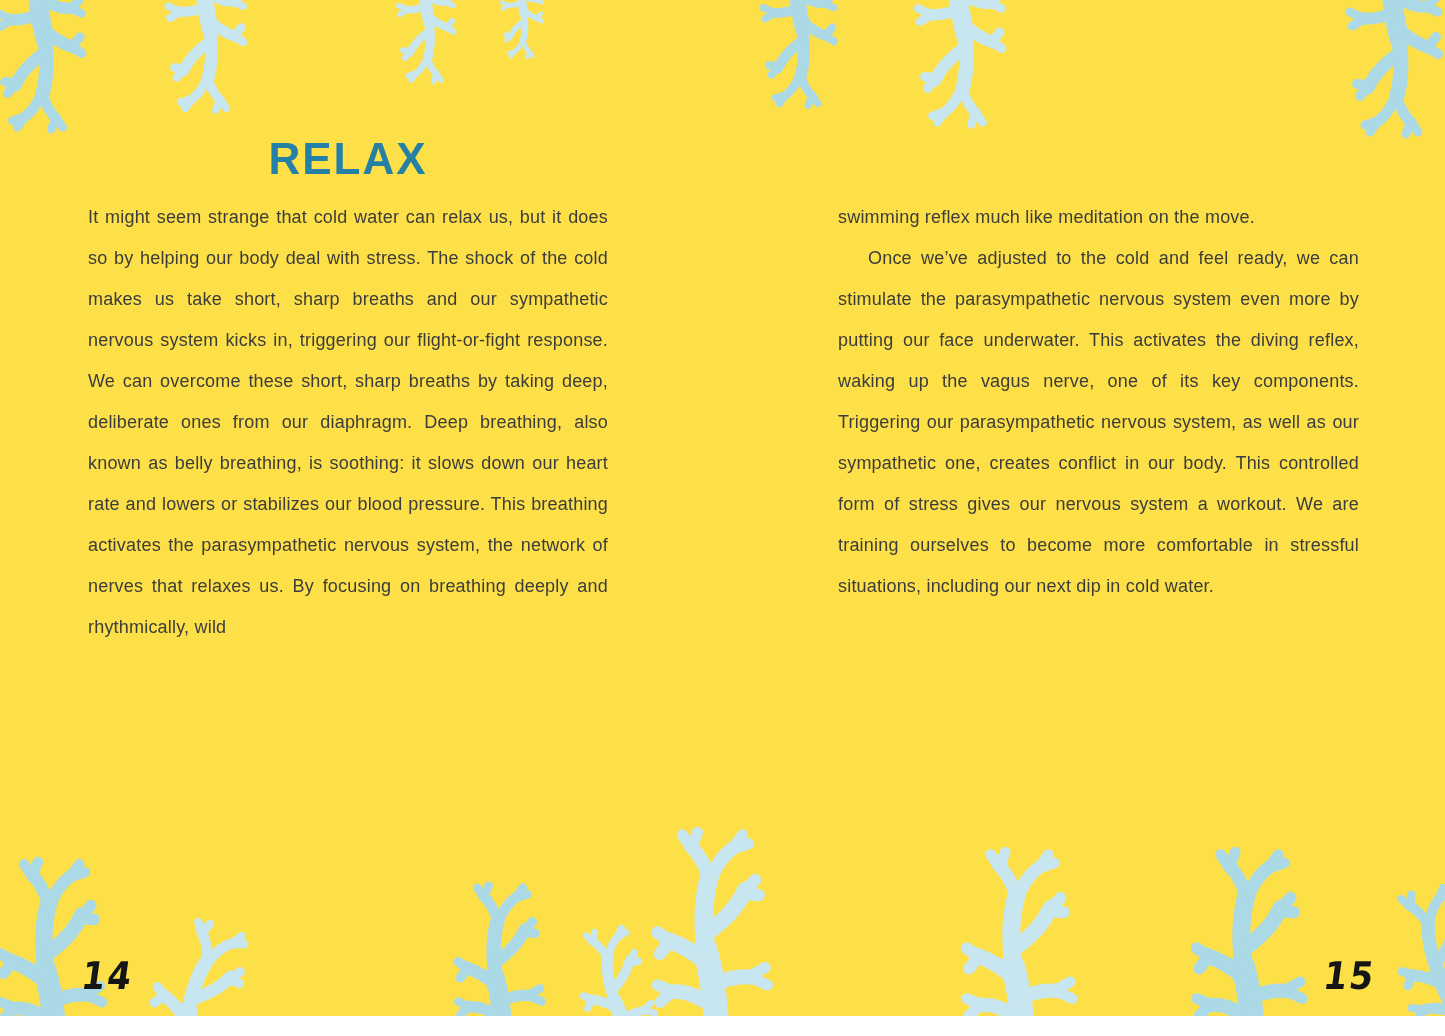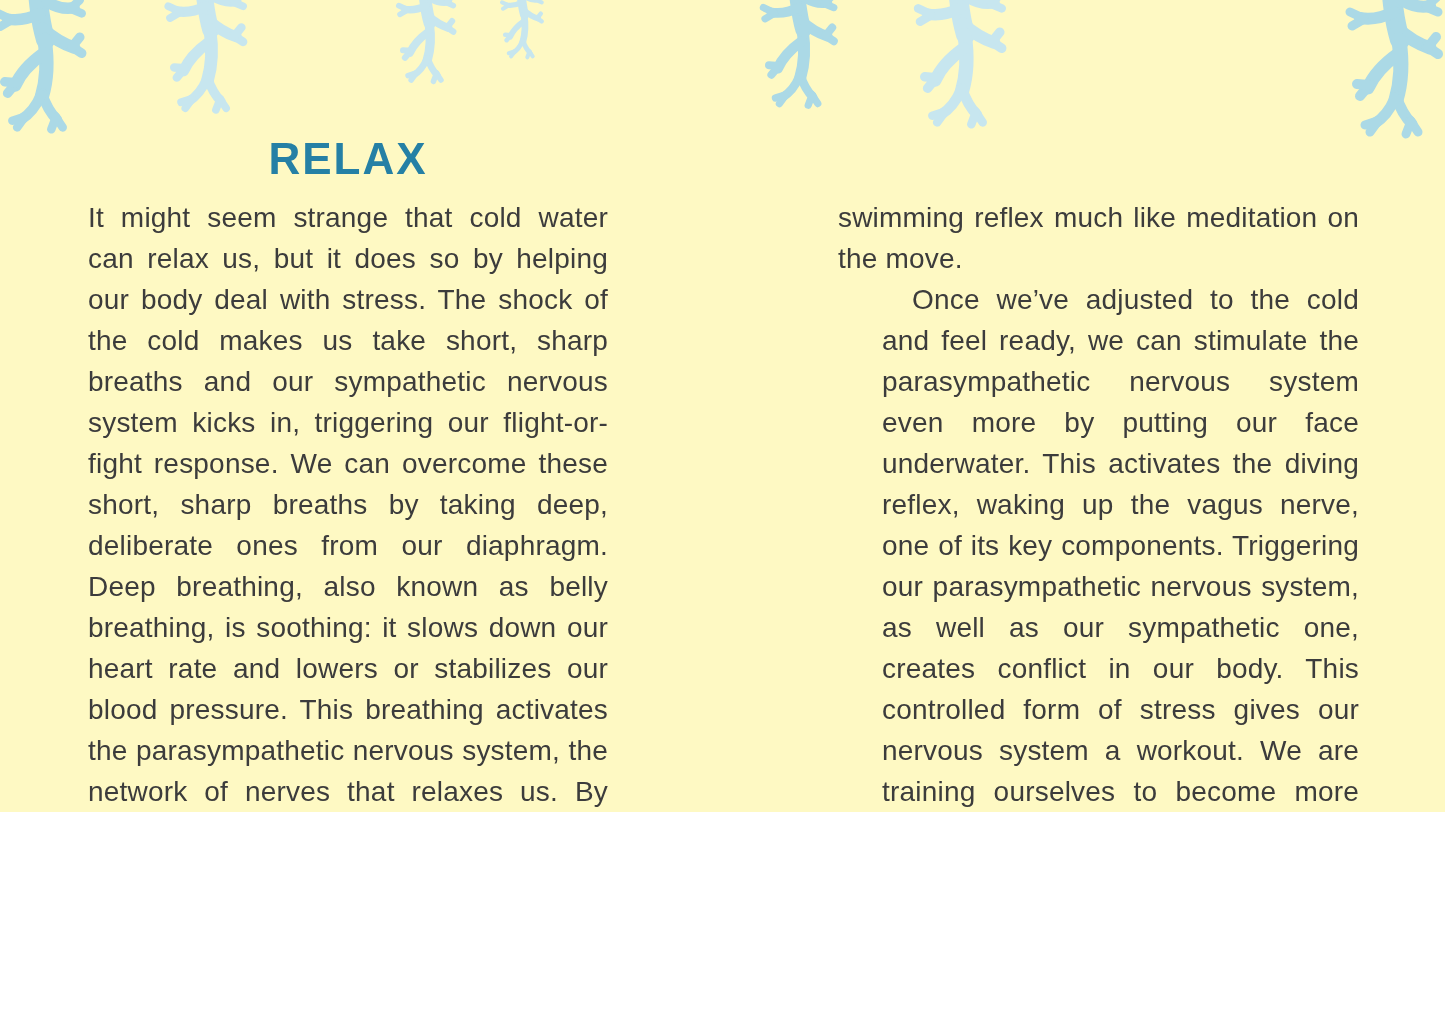--- a/index.html
+++ b/index.html
@@ -7,22 +7,22 @@
     --body-text: #3c3c3c;
     --coral-light: #c7e6ef;
     --coral-medium: #abd9e6;
     --page-number: #151515;
   }
   * { margin: 0; padding: 0; box-sizing: border-box; }
   html, body { background: #ffffff; }
   .spread {
     position: relative;
     width: 1445px;
-    height: 812px;
-    background: #fef9c3;
+    height: 1016px;
+    background: #fde047;
     overflow: hidden;
     font-family: "Liberation Sans", sans-serif;
   }
   .coral-layer {
     position: absolute;
     left: 0; top: 0;
     width: 1445px; height: 1036px;
     pointer-events: none;
   }
   .c-med   { color: var(--coral-medium); }
@@ -35,30 +35,30 @@
     text-align: center;
     font-size: 44px;
     font-weight: 700;
     letter-spacing: 2px;
     color: var(--title);
   }
   .col {
     position: absolute;
     top: 197px;
     width: 520px;
-    font-size: 28px;
+    font-size: 18px;
     line-height: 41px;
     letter-spacing: 0.2px;
     color: var(--body-text);
     text-align: justify;
     hyphens: none;
   }
   .col.left  { left: 88px; }
   .col.right { left: 838px; width: 521px; }
-  .col p + p { margin-top: 0; margin-left: 44px; }
+  .col p + p { margin-top: 0; }
   .col p.indent { text-indent: 30px; }
 
   .pageno {
     position: absolute;
     font-family: "DejaVu Sans", sans-serif;
     font-size: 34px;
     font-weight: 700;
     color: var(--page-number);
     transform: skewX(-8deg) scaleY(1.12);
     letter-spacing: 2px;

